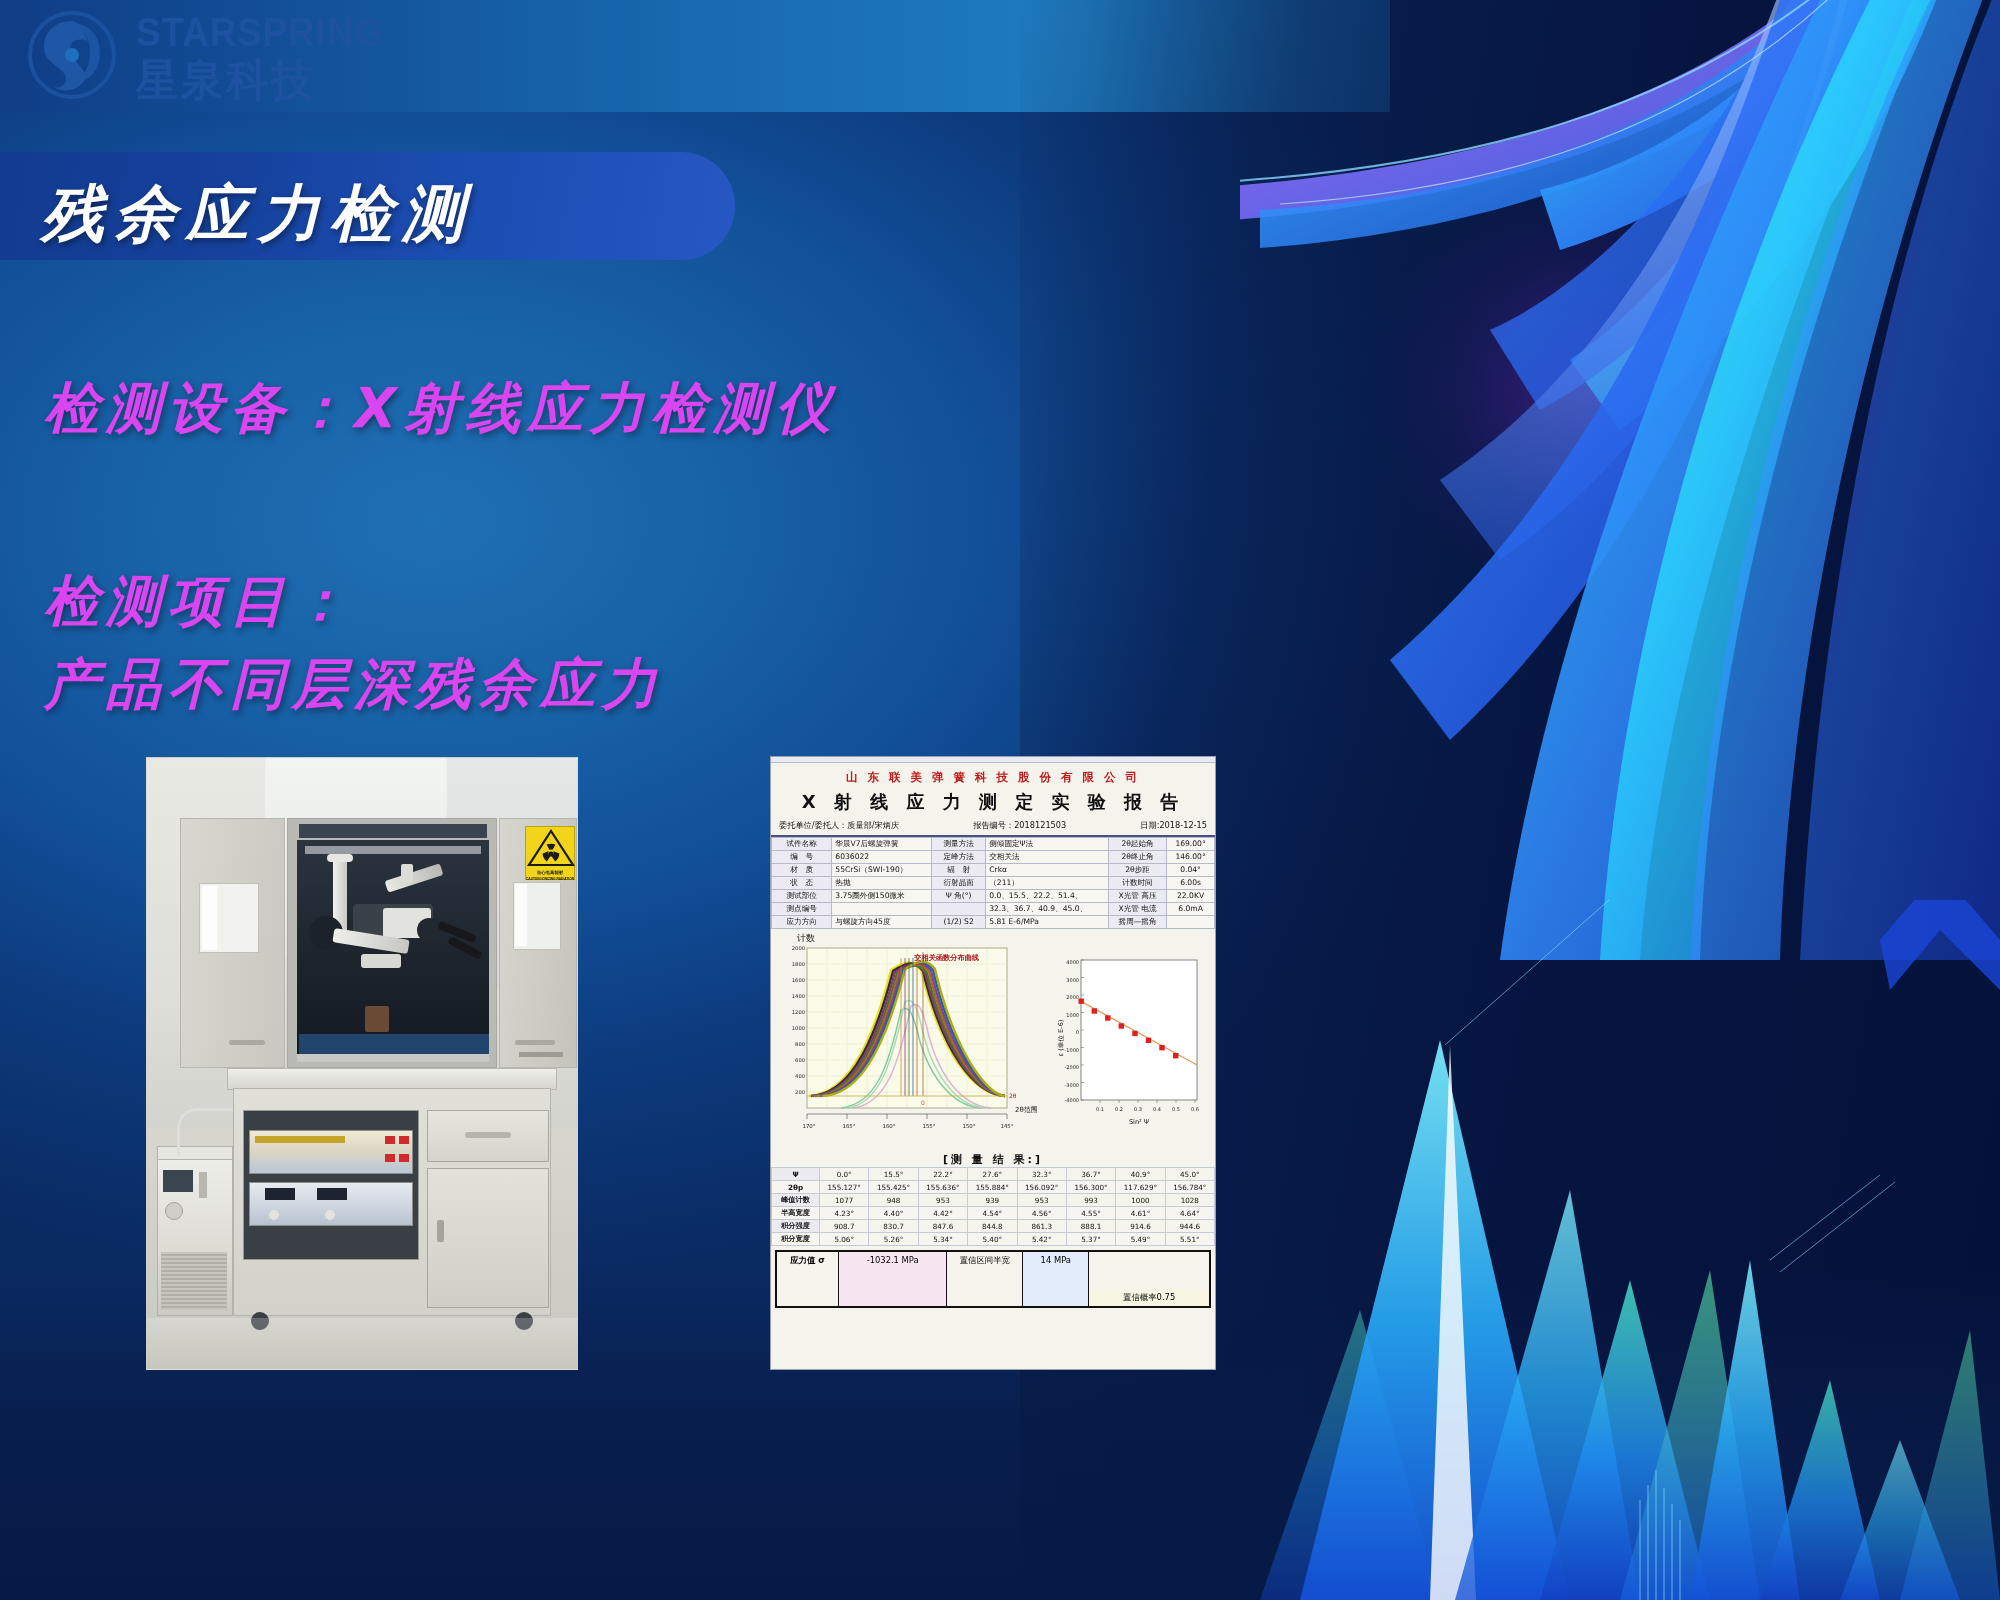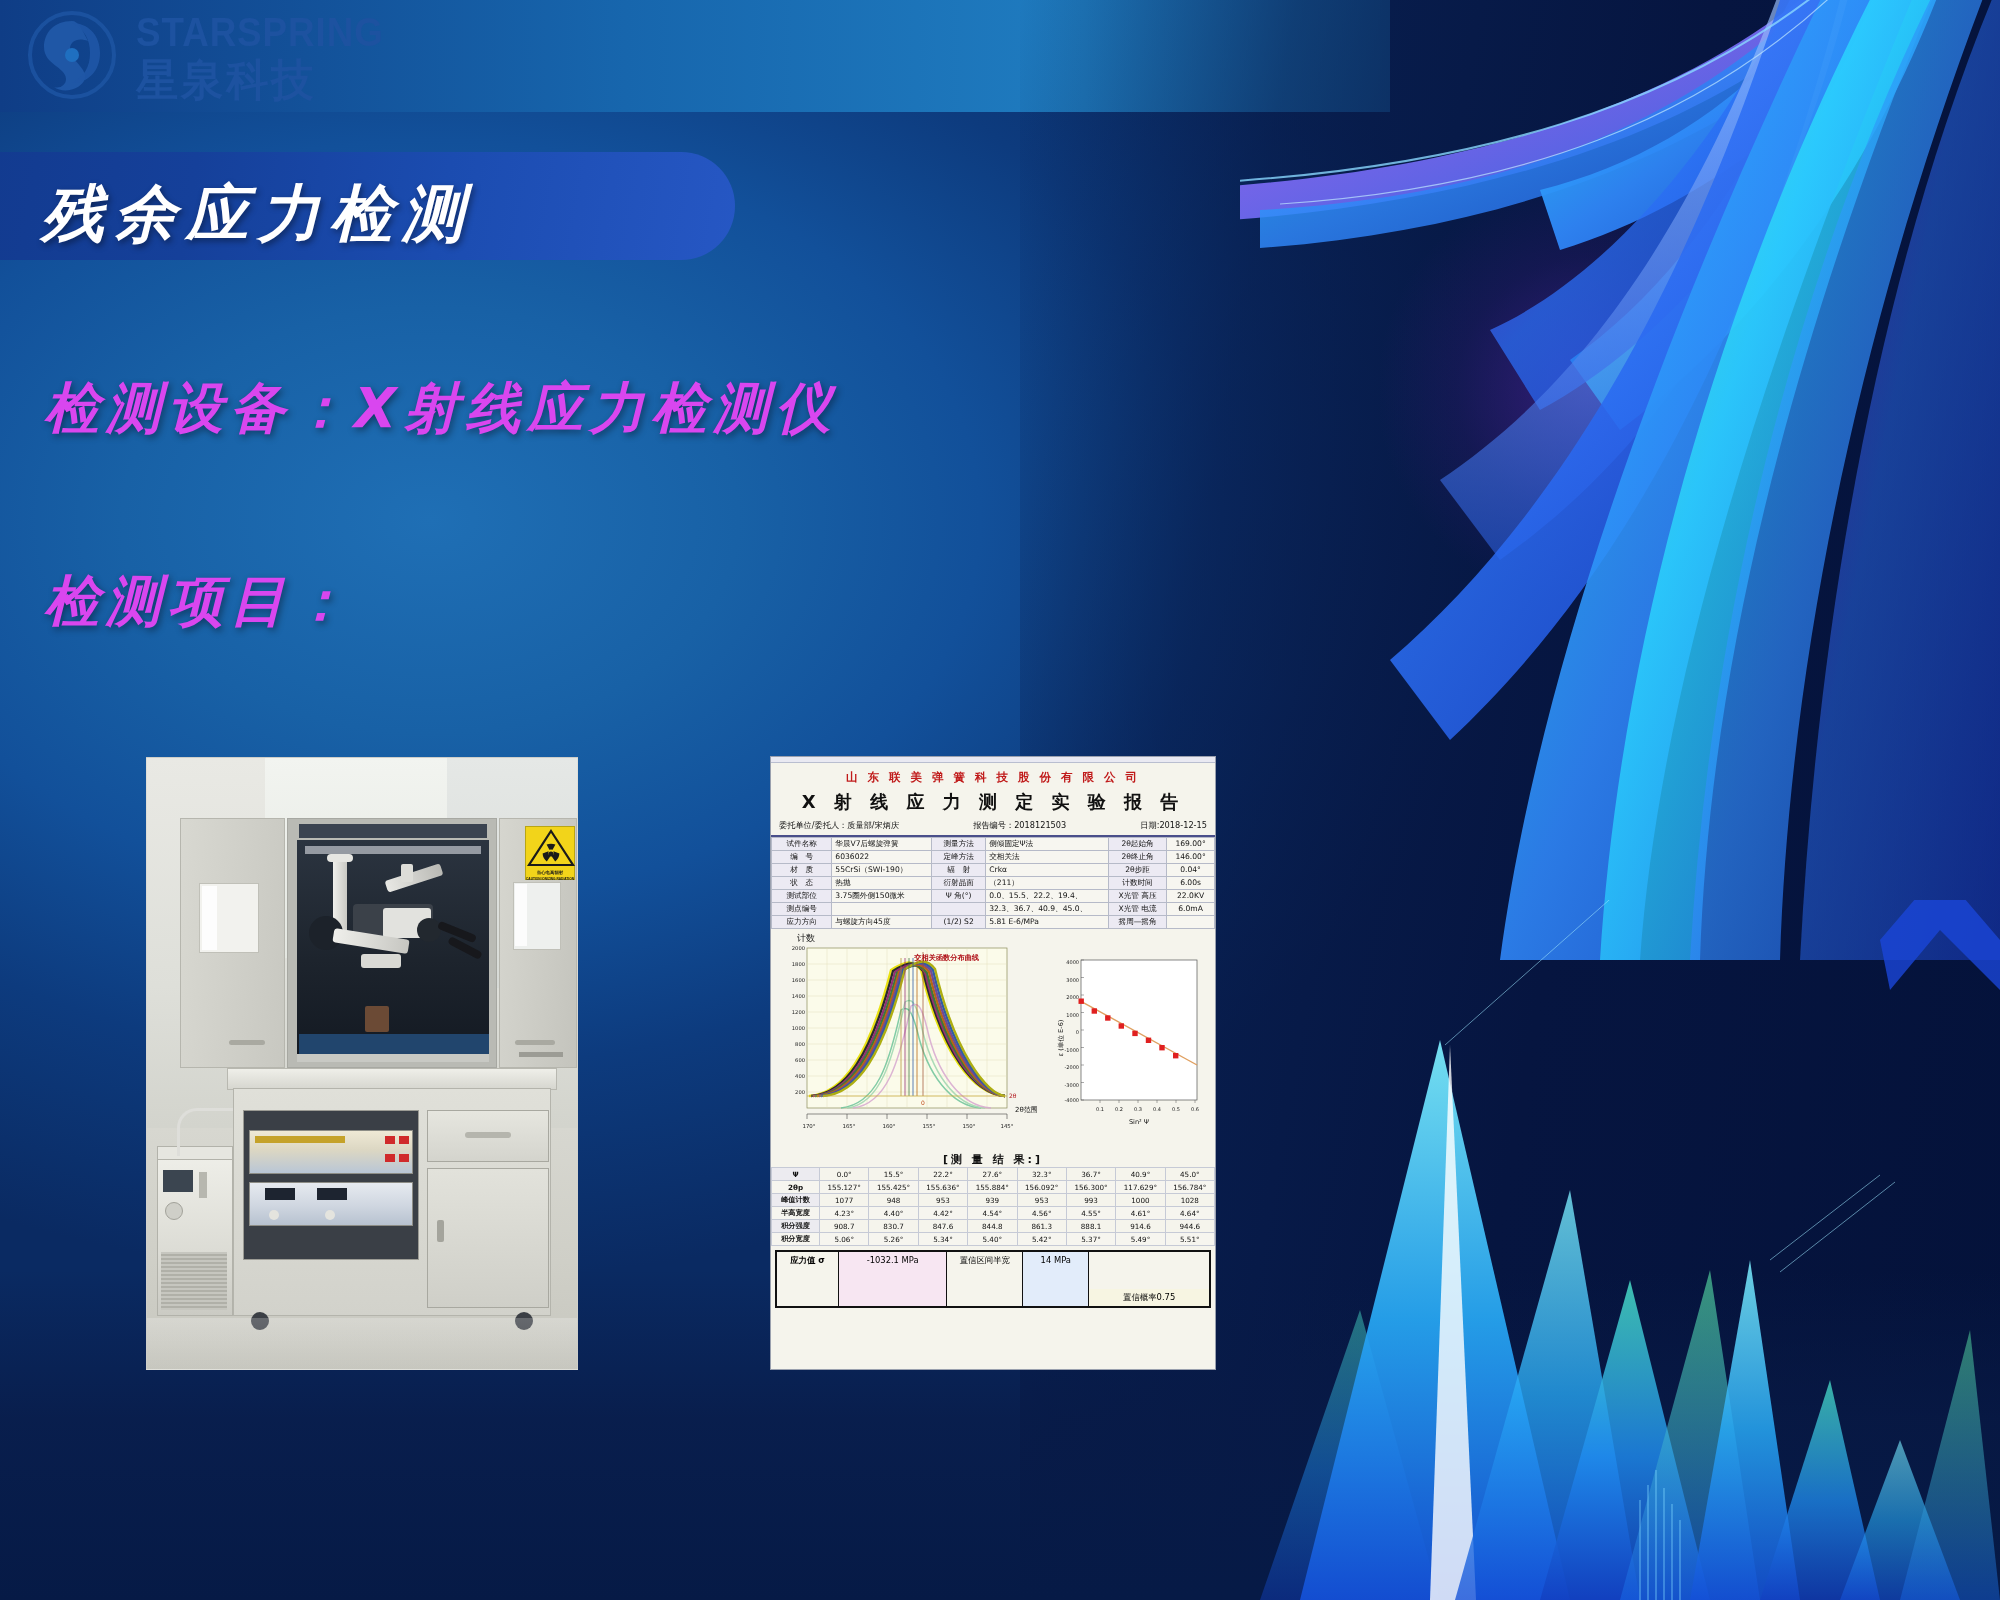--- a/index.html
+++ b/index.html
@@ -277,20 +277,21 @@
       <span class="logo-en">STARSPRING</span>
       <span class="logo-cn">星泉科技</span>
     </div>
   </div>
 
   <div class="title-banner"></div>
   <div class="title-text">残余应力检测</div>
 
   <div class="body-line line-equipment">检测设备：X射线应力检测仪</div>
   <div class="body-line line-item">检测项目：</div>
+  <div class="body-line line-item2">产品不同层深残余应力</div>
 
   <div class="photo">
 
     <div class="ph" style="left:0;top:0;width:432px;height:380px;background:linear-gradient(180deg,#e9e9e4 0%,#dedfd9 60%,#d2d3cc 100%);"></div>
     <div class="ph" style="left:118px;top:0;width:230px;height:200px;background:linear-gradient(180deg,#f2f4f0 0%,#e4e7e1 100%);"></div>
     <div class="ph" style="left:300px;top:0;width:132px;height:230px;background:linear-gradient(180deg,#e5e8e6 0%,#d7dad6 100%);"></div>
     <div class="ph" style="left:0;top:370px;width:432px;height:243px;background:linear-gradient(180deg,#d7d7d0 0%,#cfcfc7 55%,#c7c7bf 100%);"></div>
 
     <div class="ph" style="left:33px;top:60px;width:105px;height:250px;background:linear-gradient(95deg,#d8d8d1 0%,#c8c8c1 100%);border:1px solid #b6b6ae;"></div>
     <div class="ph" style="left:52px;top:125px;width:60px;height:70px;background:#f2f2ee;border:1px solid #c0c0b8;"></div>
@@ -414,21 +415,21 @@
             <td class="pt-val">热抛</td>
             <td class="pt-lab2">衍射晶面</td>
             <td class="pt-val2">（211）</td>
             <td class="pt-lab3">计数时间</td>
             <td class="pt-val3">6.00s</td>
           </tr>
           <tr>
             <td class="pt-lab">测试部位</td>
             <td class="pt-val">3.75圈外侧150微米</td>
             <td class="pt-lab2">Ψ 角(°)</td>
-            <td class="pt-val2">0.0、15.5、22.2、19.4、</td>
+            <td class="pt-val2">0.0、15.5、22.2、51.4、</td>
             <td class="pt-lab3">X光管 高压</td>
             <td class="pt-val3">22.0KV</td>
           </tr>
           <tr>
             <td class="pt-lab">测点编号</td>
             <td class="pt-val"></td>
             <td class="pt-lab2"></td>
             <td class="pt-val2">32.3、36.7、40.9、45.0、</td>
             <td class="pt-lab3">X光管 电流</td>
             <td class="pt-val3">6.0mA</td>

